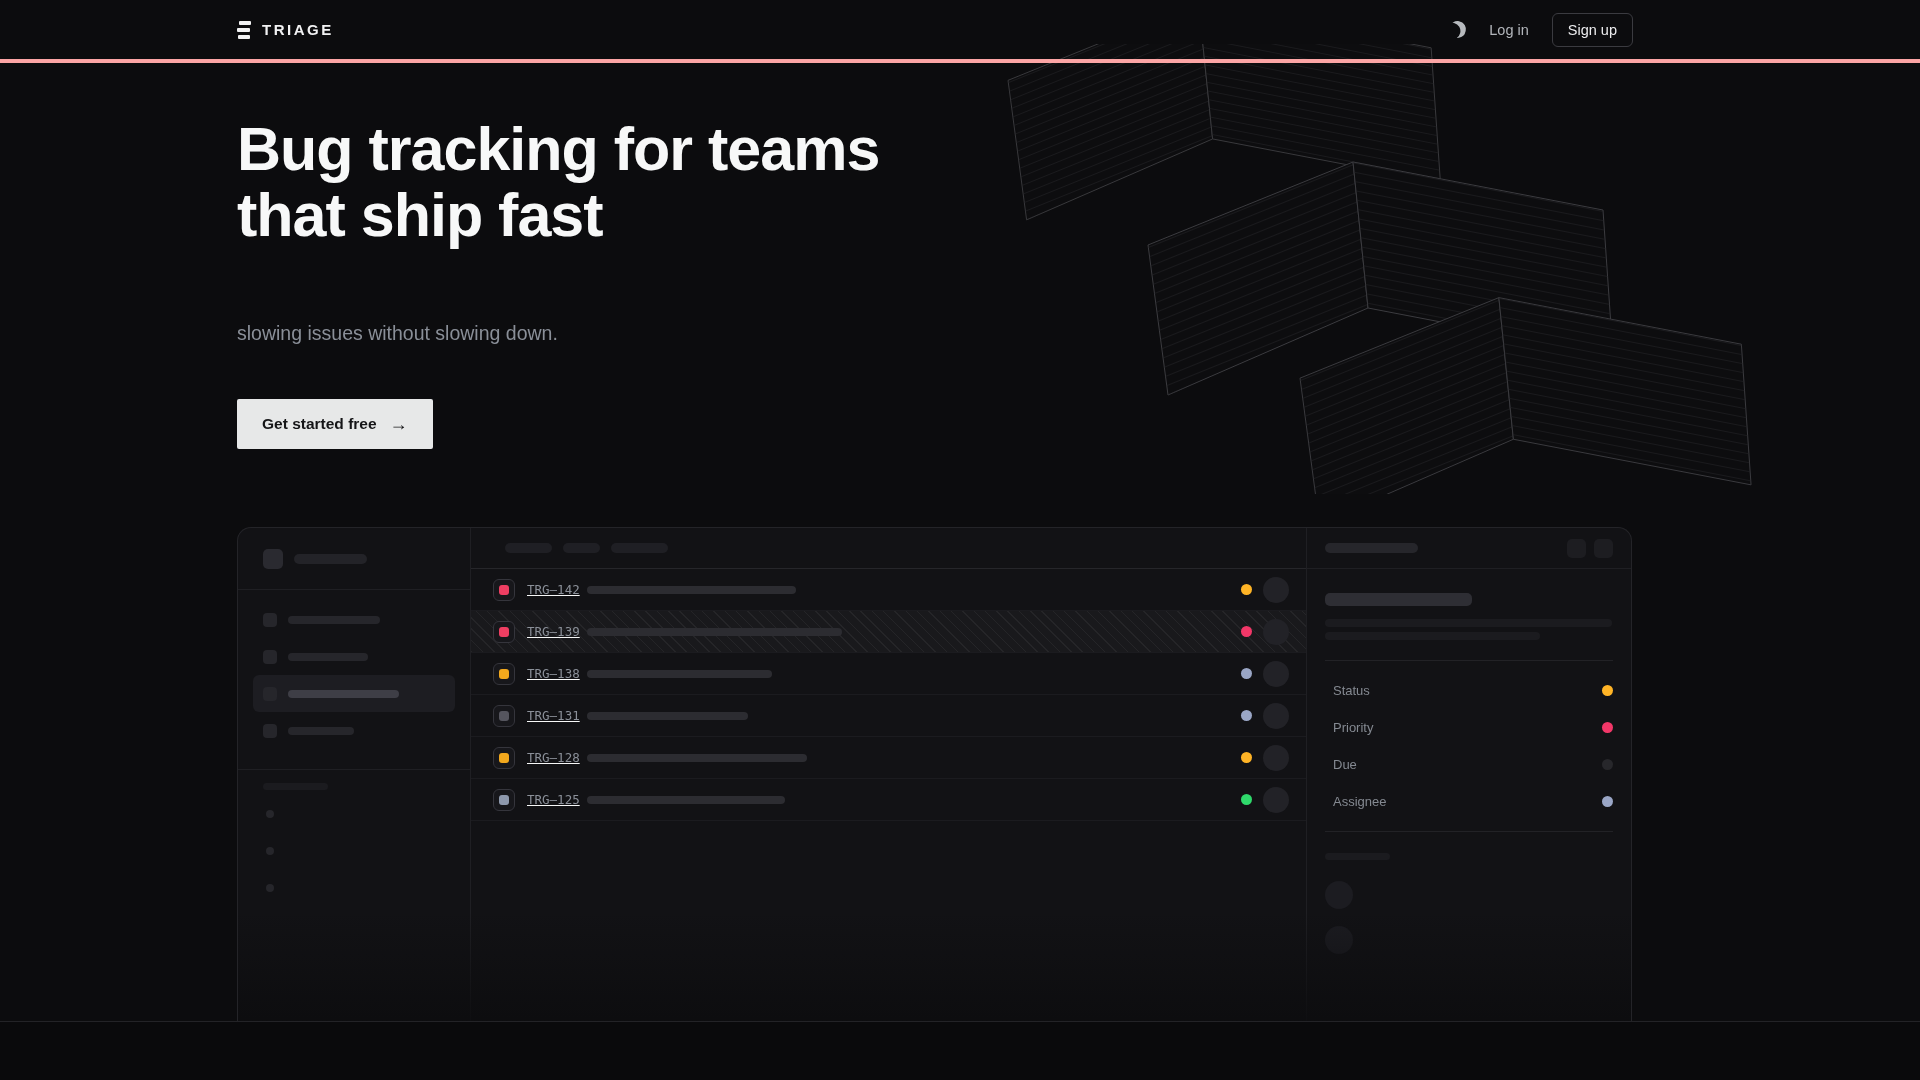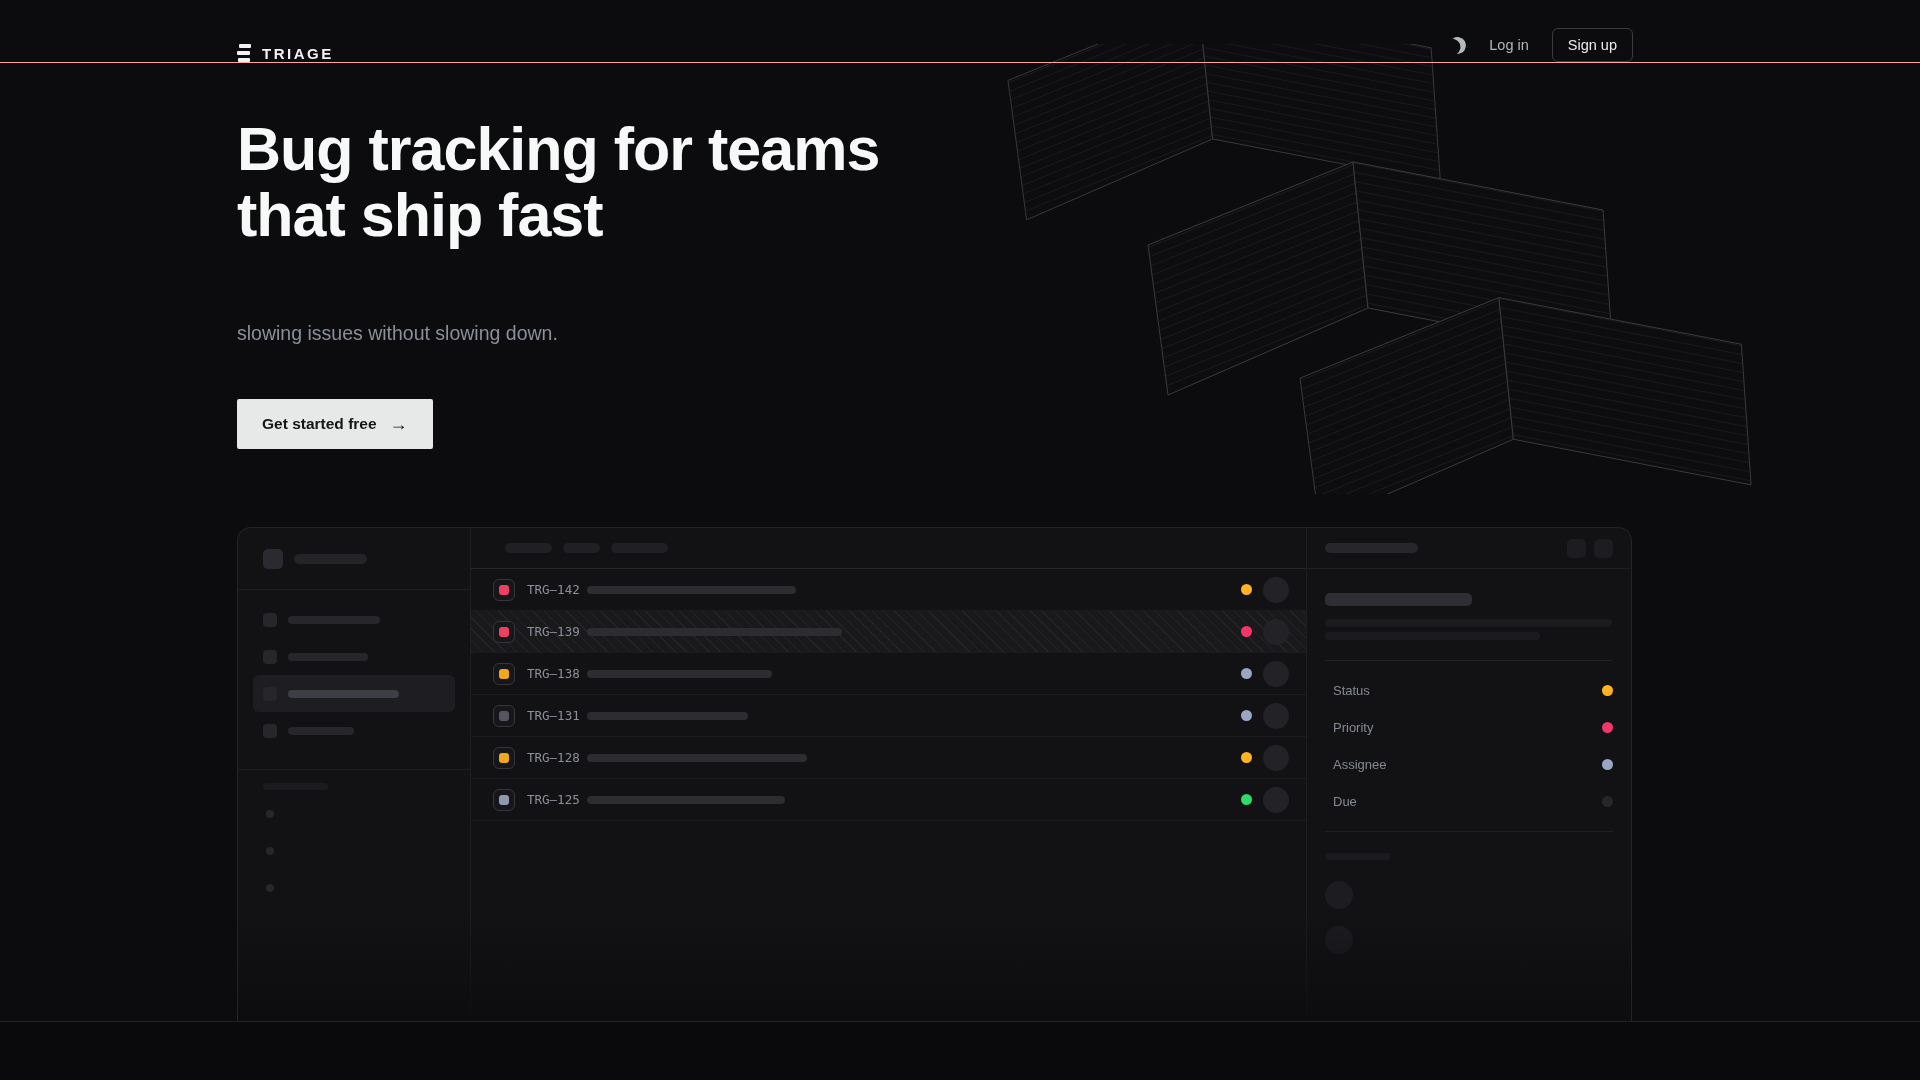--- a/index.html
+++ b/index.html
@@ -8,23 +8,23 @@
   body {
     background:#0c0c0e;
     font-family:"Liberation Sans", sans-serif;
     color:#f7f8f8;
     position:relative;
   }
 
   
   .nav {
     position:absolute; top:0; left:0; width:1920px; height:63px;
-    display:flex; align-items:flex-end;
+    display:flex; align-items:center;
     padding:0 287px 0 237px;
-    border-bottom:1px solid #fca5a5;
+    border-bottom:4px solid #fca5a5;
     z-index:5;
   }
   .brand { display:flex; align-items:center; gap:11px; cursor:pointer; }
   .logo-bars { display:flex; flex-direction:column; gap:3px; }
   .logo-bars span { height:4px; background:#f2f2f3; border-radius:1px; display:block; }
   .logo-bars span:nth-child(1){ width:12px; margin-left:2px; }
   .logo-bars span:nth-child(2){ width:13px; margin-left:0; }
   .logo-bars span:nth-child(3){ width:12px; margin-left:1px; }
   .brand-name { font-size:15px; font-weight:bold; letter-spacing:2.5px; color:#f2f2f3; }
   .nav-right { margin-left:auto; display:flex; align-items:center; gap:23px; }
@@ -94,21 +94,21 @@
   .side-label { margin:13px 0 0 10px; }
   .side-dots { margin:20px 0 0 13px; display:flex; flex-direction:column; gap:29px; }
   .side-dots i { width:8px; height:8px; border-radius:50%; background:#26262b; display:block; }
 
   
   .m-list { border-right:1px solid #1f1f23; display:flex; flex-direction:column; }
   .list-header { height:41px; flex:none; display:flex; align-items:center; gap:11px; padding-left:34px; border-bottom:1px solid #26262a; }
   .list-header .pill { height:10px; border-radius:5px; background:#1f1f24; }
   .row {
     height:42px; flex:none; display:flex; align-items:center;
-    padding:0 17px 0 22px; border-bottom:1px solid #1b1b1f;
+    padding:0 17px 0 22px; border-bottom:1px solid #1b1b1f;text-decoration:underline;
   }
   .row.selected {
     background-color:#19191c;
     background-image:repeating-linear-gradient(45deg, rgba(255,255,255,0.05) 0 1px, transparent 1px 8px);
   }
   .issue-icon {
     width:22px; height:22px; flex:none;
     border:1px solid #35353c; border-radius:6px; background:#17171b;
     display:flex; align-items:center; justify-content:center;
   }
@@ -318,27 +318,27 @@
     <span class="prop-label">Status</span>
     <span class="prop-dot" style="background: rgb(255, 180, 38);"></span>
   </div>
 
   <div class="prop-row">
     <span class="prop-label">Priority</span>
     <span class="prop-dot" style="background: rgb(242, 55, 104);"></span>
   </div>
 
   <div class="prop-row">
+    <span class="prop-label">Due</span>
+    <span class="prop-dot" style="background: rgb(39, 39, 43);"></span>
+  </div>
+
+  <div class="prop-row">
     <span class="prop-label">Assignee</span>
     <span class="prop-dot" style="background: rgb(154, 166, 198);"></span>
-  </div>
-
-  <div class="prop-row">
-    <span class="prop-label">Due</span>
-    <span class="prop-dot" style="background: rgb(39, 39, 43);"></span>
   </div>
 </div>
     <div class="detail-div" style="margin-top:11px;"></div>
     <span class="skel faint" style="width:65px;height:7px;margin-top:21px;"></span>
     <div class="d-avatar" style="margin-top:21px;"></div>
     <div class="d-avatar" style="margin-top:17px;"></div>
   </div>
 
   <div class="mockup-fade"></div>
 </div>

